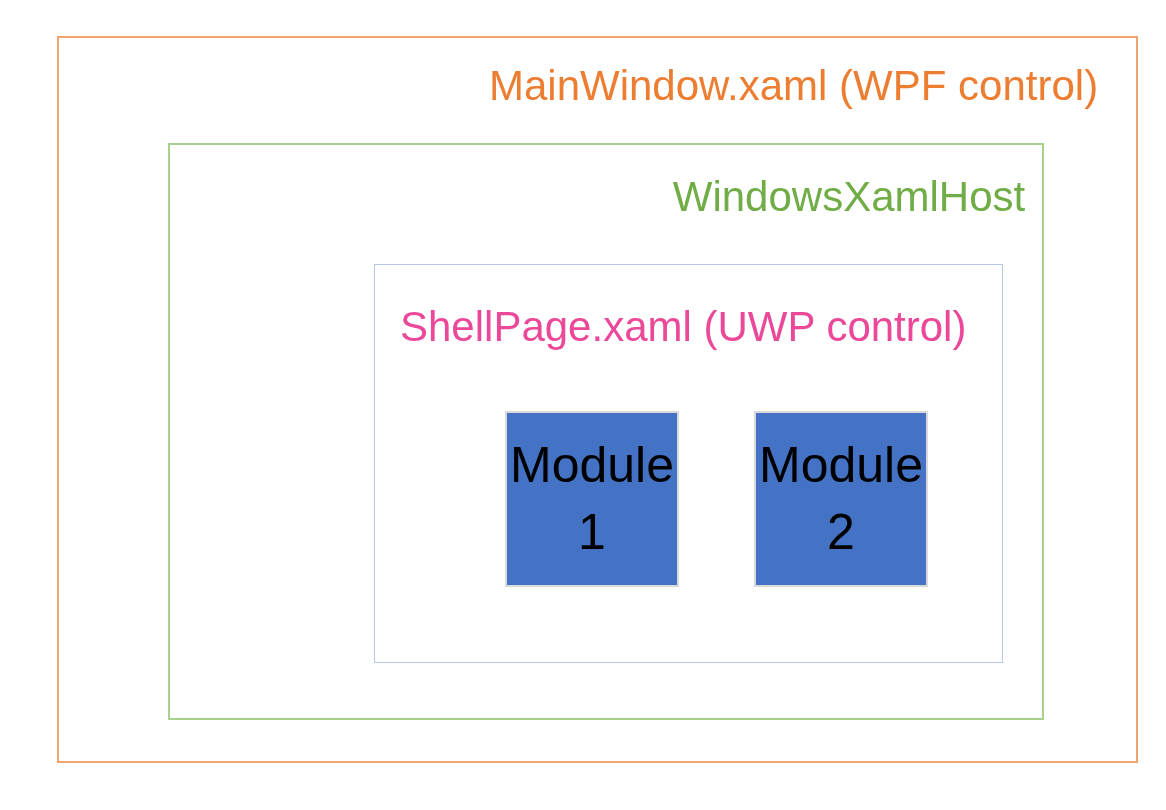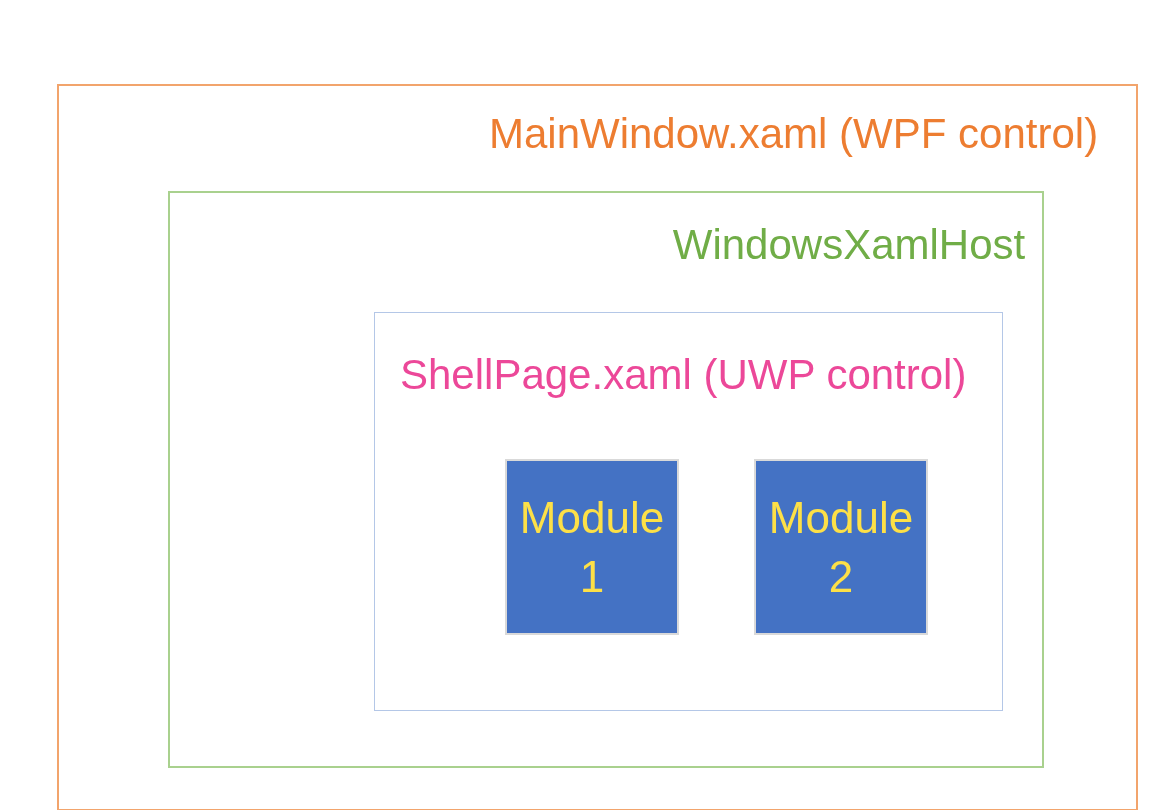--- a/index.html
+++ b/index.html
@@ -19,21 +19,20 @@
     position: absolute;
     box-sizing: border-box;
     background: #ffffff;
   }
   .box-outer {
     left: 57px;
     top: 36px;
     width: 1081px;
     height: 727px;
     border: 2px solid #f2a46c;
-    margin-top: 48px;
   }
   .title {
     position: absolute;
     text-align: center;
     font-size: 42px;
     line-height: 1.15;
     white-space: nowrap;
   }
   .title-outer {
     left: 430px;
@@ -75,22 +74,22 @@
     height: 176px;
     background: #4472c4;
     border: 2px solid #d9d9d9;
     display: flex;
     align-items: center;
     justify-content: center;
   }
   .module-1 { left: 130px; }
   .module-2 { left: 379px; }
   .module-label {
-    color: #fde047;
-    font-size: 44px;
+    color: #000000;
+    font-size: 50px;
     line-height: 1.35;
     text-align: center;
   }
   .module-label .line {
     display: block;
   }
 </style>
 </head>
 <body>
 

